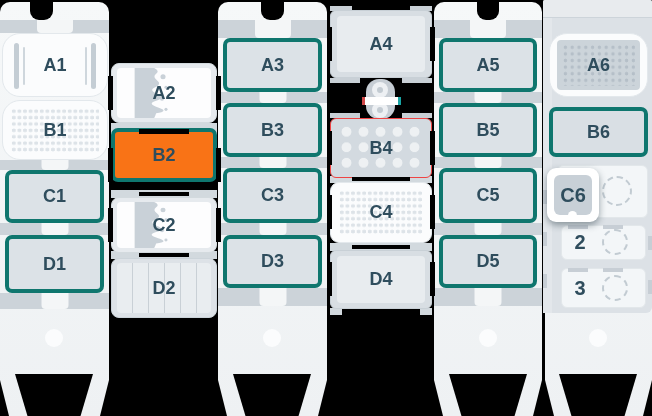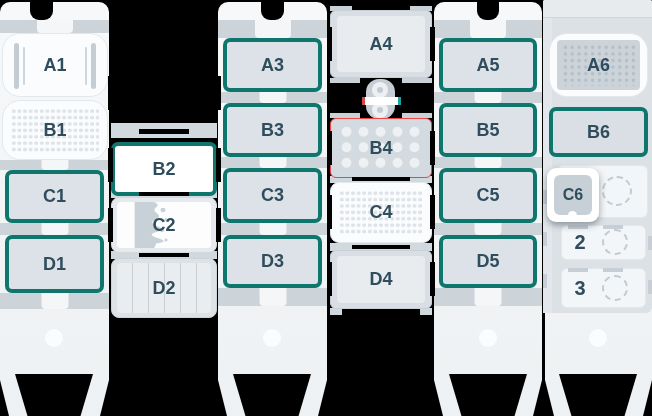--- a/index.html
+++ b/index.html
@@ -75,21 +75,21 @@
   .panel-strip{position:absolute;left:0;top:18px;width:9px;height:295px;background:#e3e7eb;}
   .row-card{position:absolute;background:#f3f6f8;border:1px solid #e2e7ea;border-radius:6px;z-index:2;}
   .dash-circle{position:absolute;border:2px dashed #c2cbd2;border-radius:50%;z-index:3;}
   .row-num{position:absolute;display:flex;align-items:center;justify-content:center;
          color:#2f4d5d;font-weight:bold;font-size:20px;z-index:3;}
   .row-tab{position:absolute;height:4px;width:20px;background:#c7ced5;z-index:3;}
   .adapter{position:absolute;left:547px;top:168px;width:52px;height:54px;background:#fff;
          border-radius:9px;box-shadow:0 3px 7px rgba(30,50,60,.45);z-index:4;}
   .adapter .inner{position:absolute;left:7px;top:7px;width:38px;height:40px;background:#c8d0d7;
          border-radius:6px;display:flex;align-items:center;justify-content:center;
-         color:#2f4d5d;font-weight:bold;font-size:16px;}
+         color:#2f4d5d;font-weight:bold;font-size:20px;}
   .adapter .clip-dot{position:absolute;left:21px;top:43px;width:9px;height:9px;border-radius:50%;
          background:#fff;z-index:2;}
   .edge-tick{position:absolute;width:4px;height:14px;background:#c7ced5;z-index:3;}
 
   
   .clipbar{position:absolute;background:#c4cdd4;border-radius:3px;}
   .clipbar.thin{background:#cfd7dd;}
 </style>
 </head>
 <body>
@@ -132,21 +132,33 @@
   <div class="taperL" style="left:0;top:380px;"></div>
   <div class="taperR" style="left:100px;top:380px;"></div>
 
   <div class="conn" style="left:111px;top:123px;width:106px;height:15px;"></div>
   <div class="blackbar" style="left:139px;top:129px;width:50px;height:5px;"></div>
   <div class="conn" style="left:111px;top:190px;width:106px;height:8px;"></div>
   <div class="blackbar" style="left:139px;top:192px;width:50px;height:4px;"></div>
   <div class="conn" style="left:111px;top:251px;width:106px;height:8px;"></div>
   <div class="blackbar" style="left:139px;top:253px;width:50px;height:4px;"></div>
 
-  <div class="card slab" style="left:111px;top:142px;width:106px;height:54px;background:#ffffff;">
+  <div class="card liq" style="left:111px;top:63px;width:106px;height:60px;">
+    <div class="inner">
+      <svg viewBox="0 0 96 52" preserveAspectRatio="none">
+        <path fill="#c9d1d8" d="M18 0 H38 q6 3 2 6 t1 7 t-2 7 t2 7 t-1 7 t2 7 t-2 6 q-1 3 -2 5 H18 Z"></path>
+        <circle cx="47" cy="9" r="2.6" fill="#c9d1d8"></circle>
+        <circle cx="50" cy="20" r="1.6" fill="#c9d1d8"></circle>
+        <circle cx="46" cy="32" r="2.1" fill="#c9d1d8"></circle>
+        <circle cx="50" cy="43" r="1.6" fill="#c9d1d8"></circle>
+      </svg>
+    </div>
+    <span>A2</span>
+  </div>
+  <div class="card slab" style="left:111px;top:128px;width:106px;height:54px;background:#f97316;">
     <span>B2</span>
   </div>
   <div class="card liq" style="left:111px;top:197px;width:106px;height:56px;">
     <div class="inner">
       <svg viewBox="0 0 96 52" preserveAspectRatio="none">
         <path fill="#c9d1d8" d="M18 0 H38 q6 3 2 6 t1 7 t-2 7 t2 7 t-1 7 t2 7 t-2 6 q-1 3 -2 5 H18 Z"></path>
         <circle cx="47" cy="9" r="2.6" fill="#c9d1d8"></circle>
         <circle cx="50" cy="20" r="1.6" fill="#c9d1d8"></circle>
         <circle cx="46" cy="32" r="2.1" fill="#c9d1d8"></circle>
         <circle cx="50" cy="43" r="1.6" fill="#c9d1d8"></circle>

